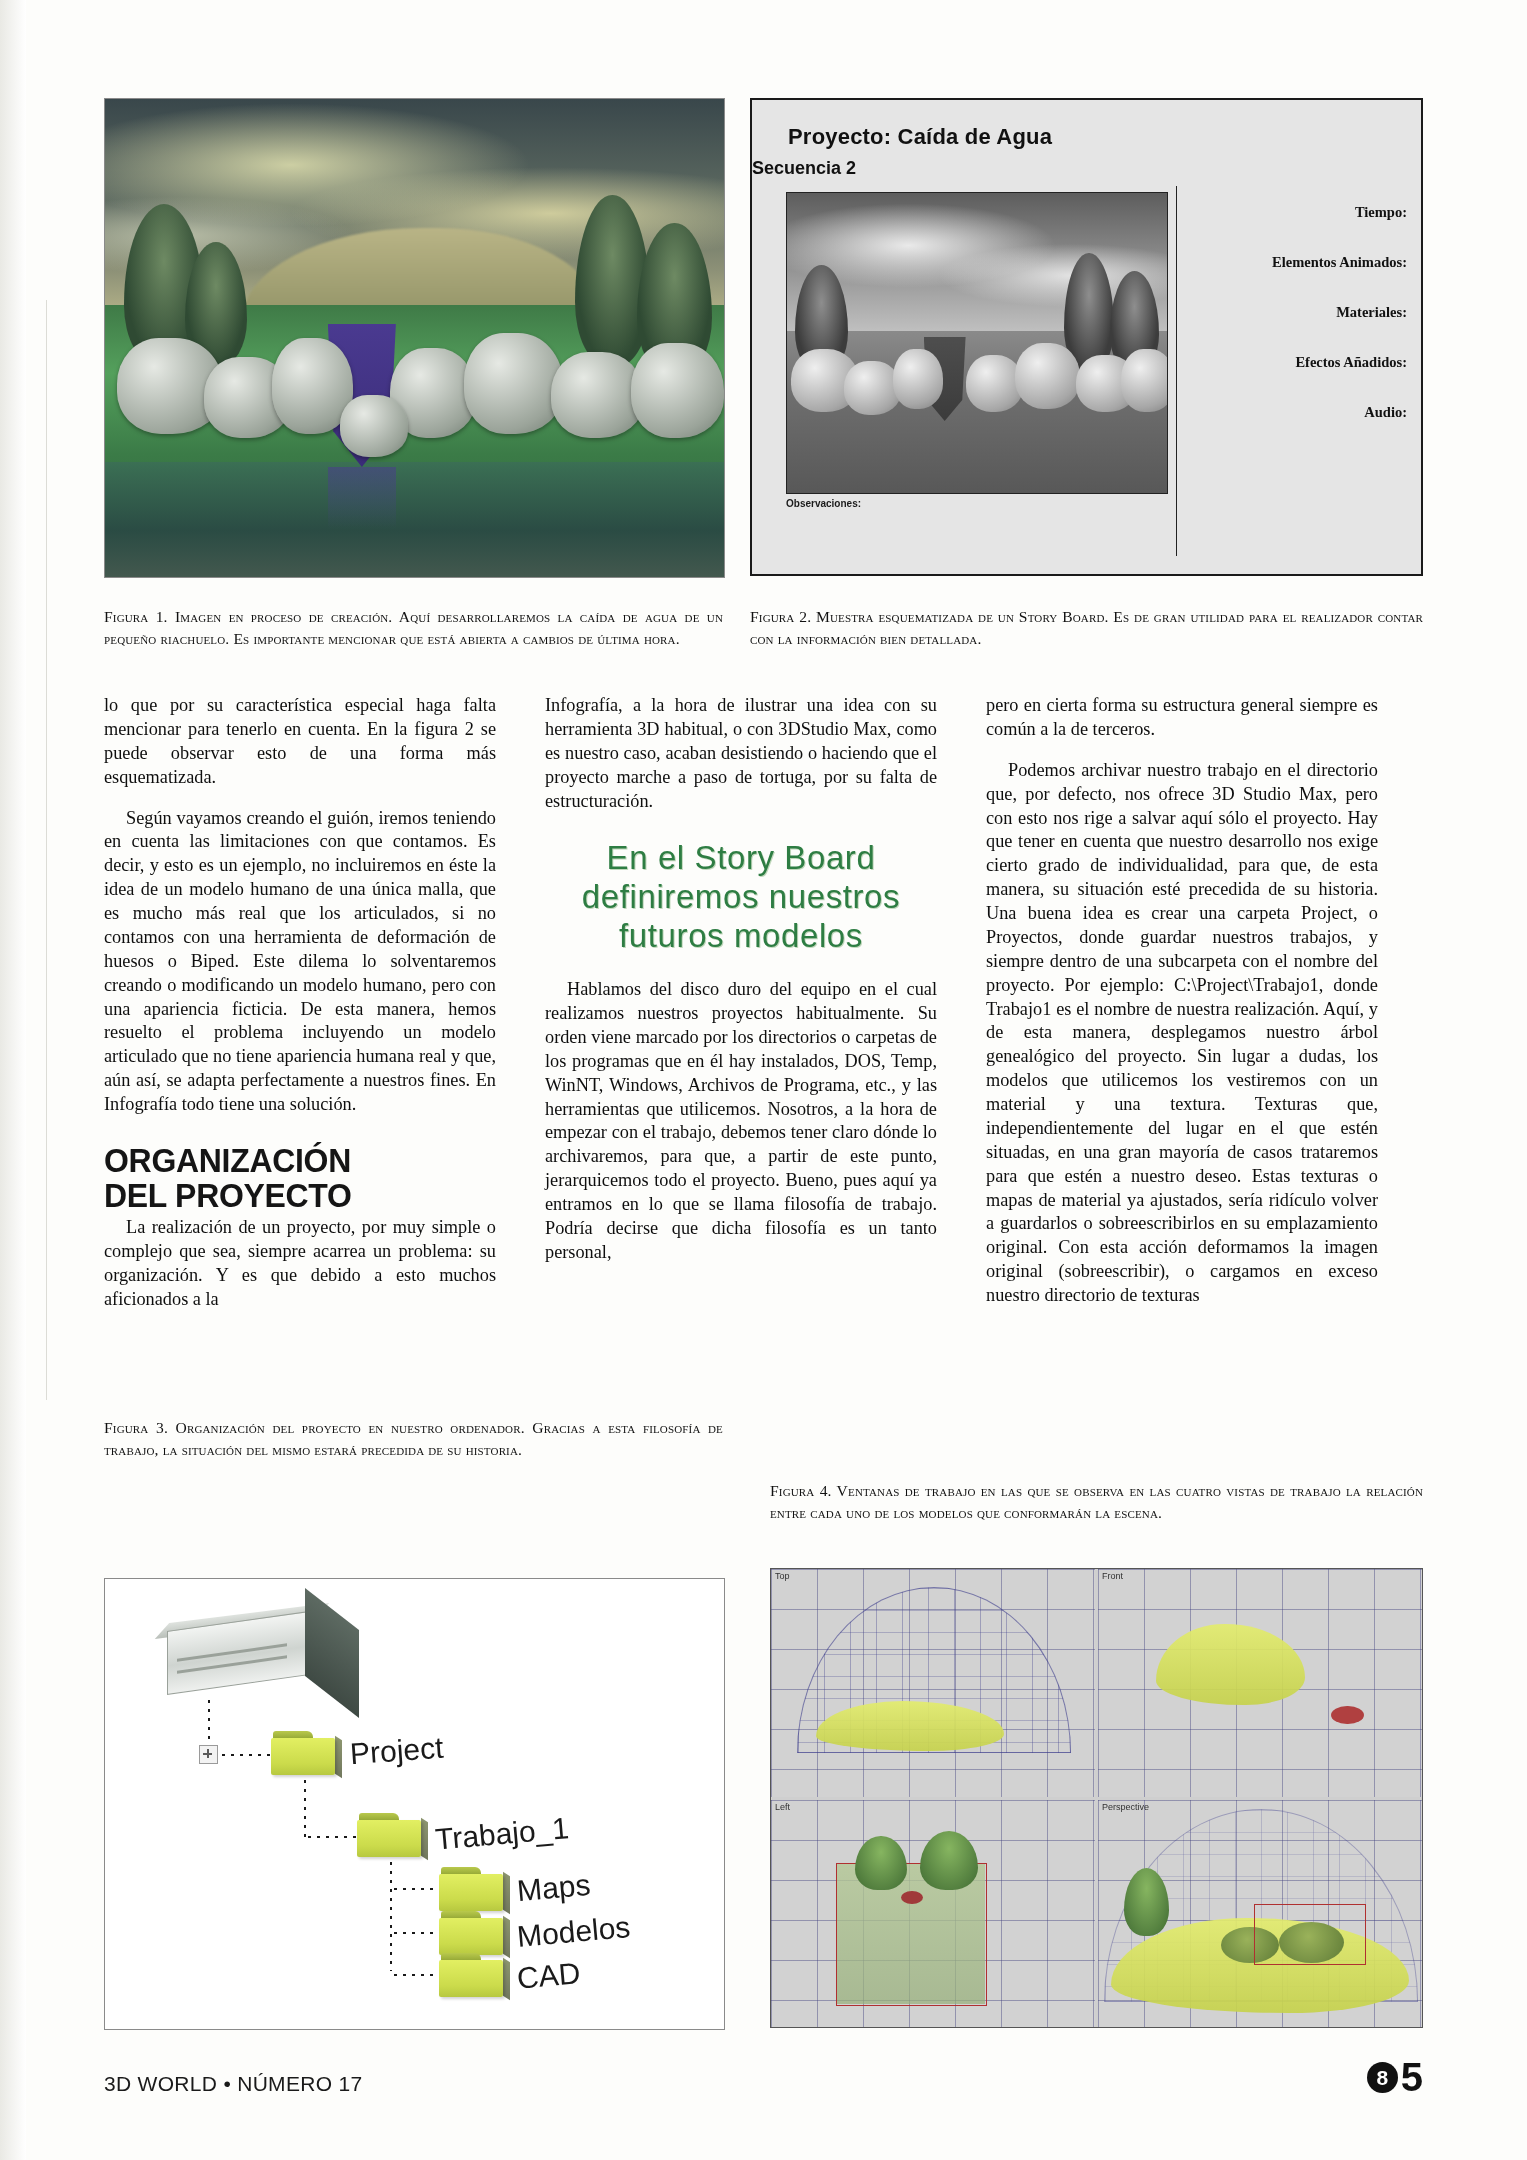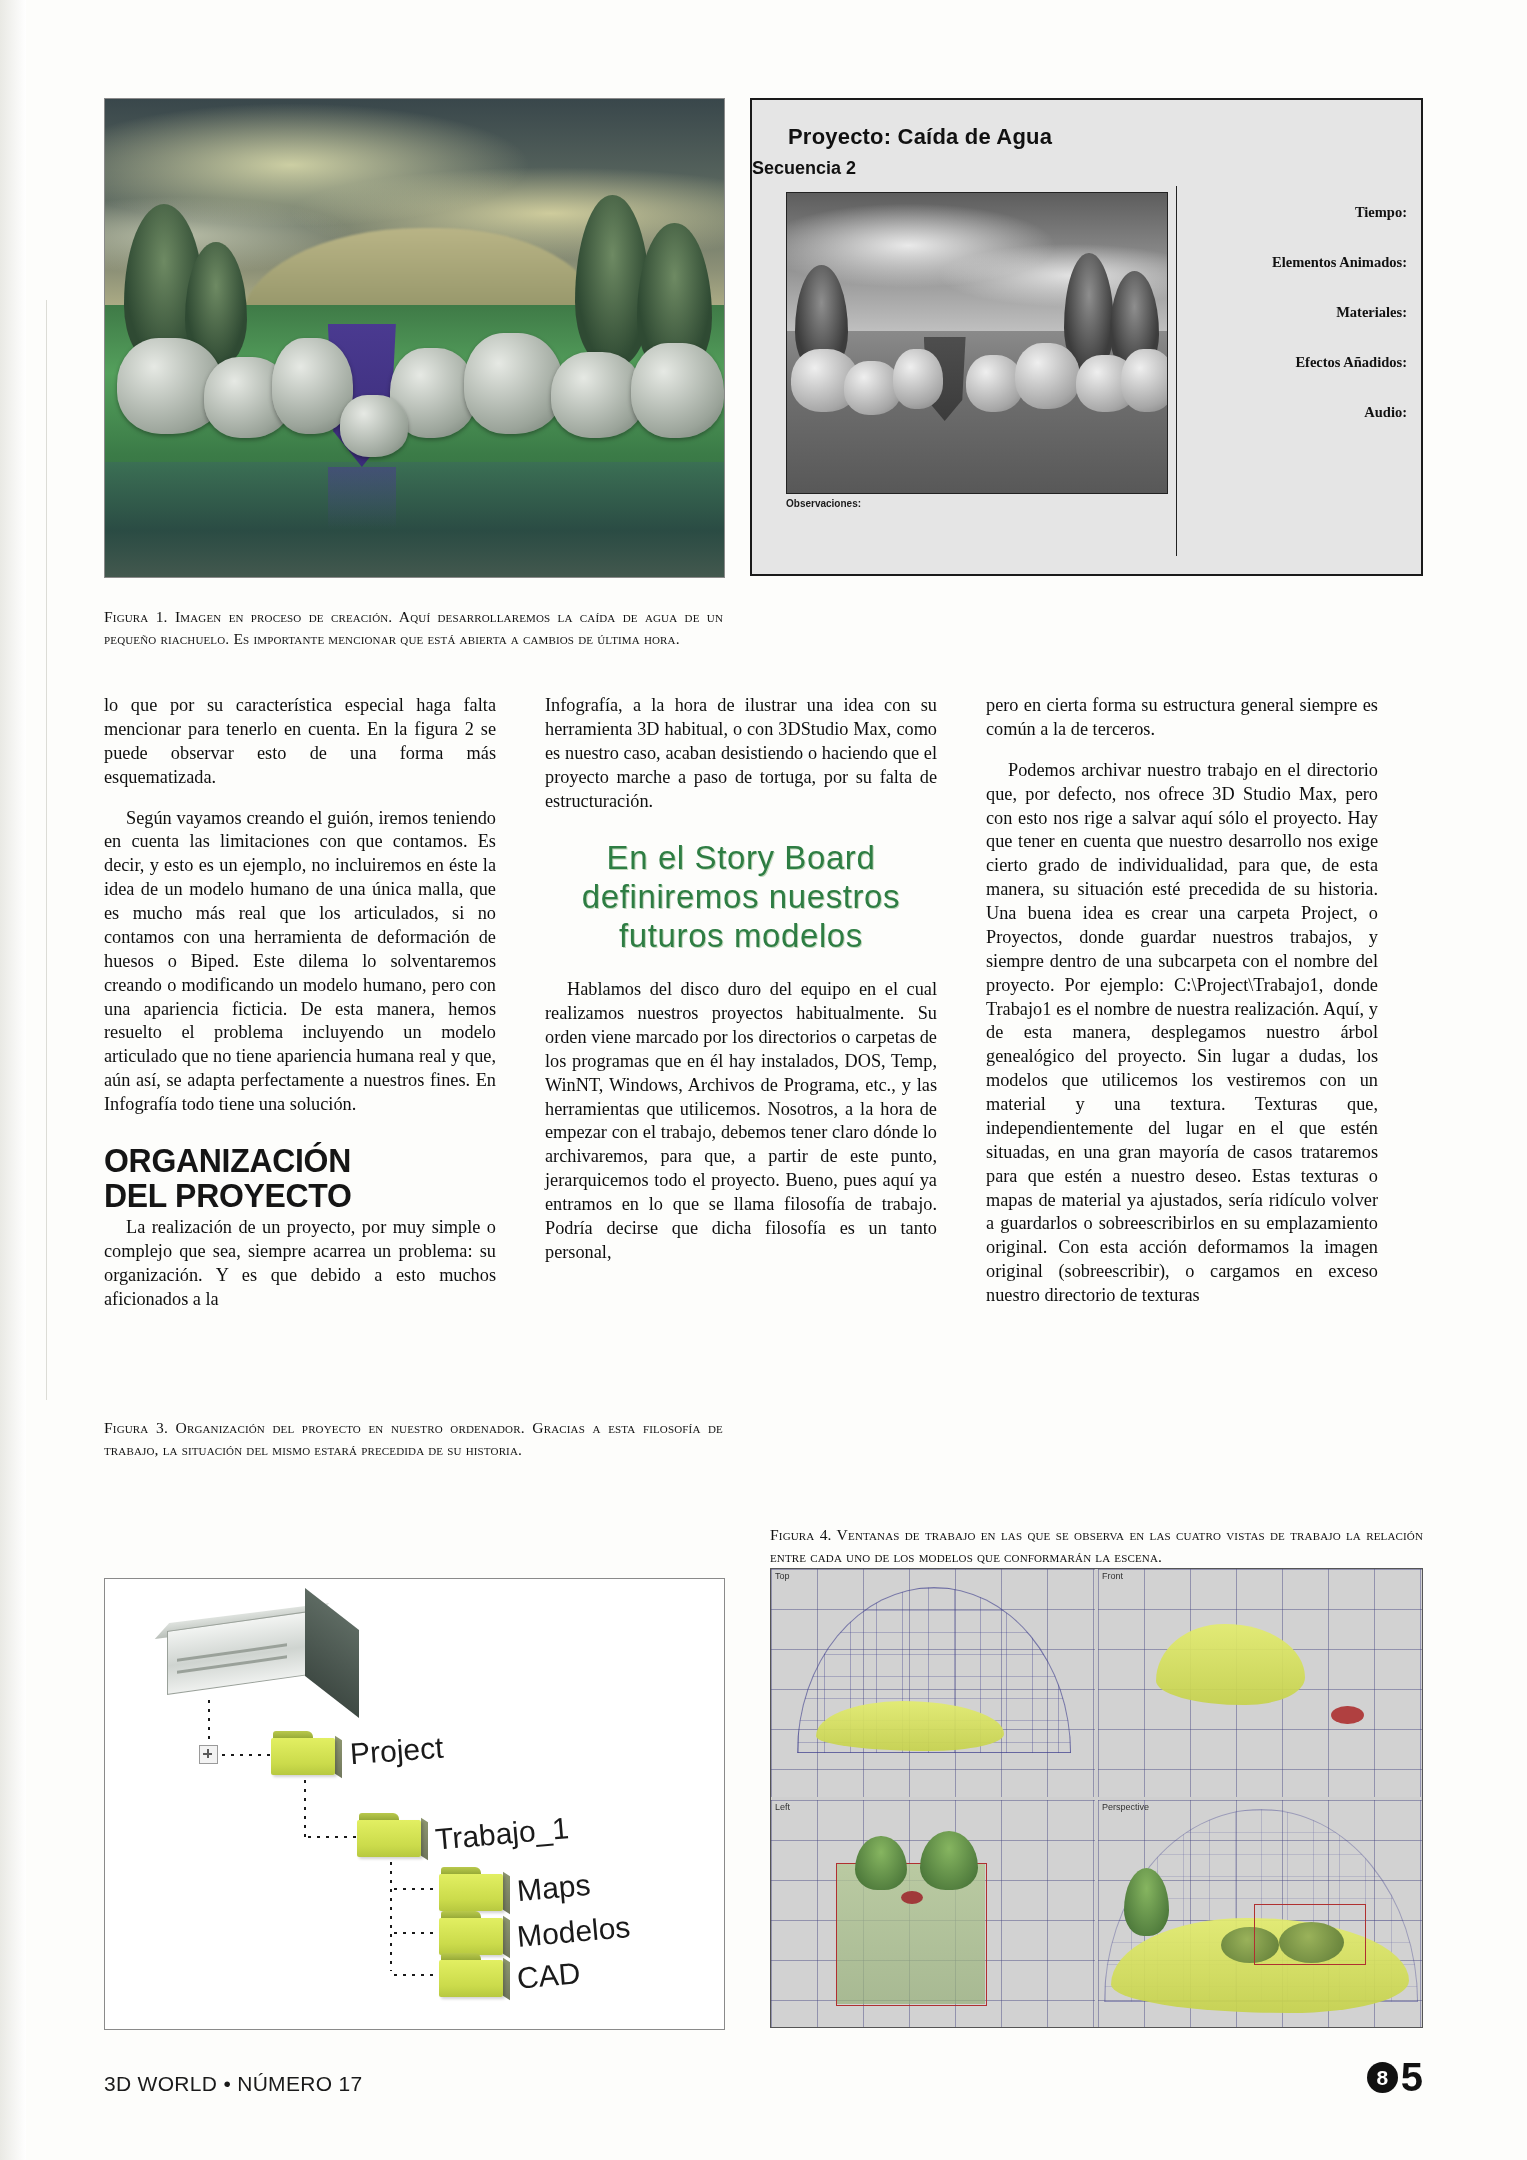--- a/index.html
+++ b/index.html
@@ -156,21 +156,21 @@
     font-size: 15.6px;
     line-height: 1.42;
     text-align: justify;
     color: #111;
     letter-spacing: .15px;
   }
 
   #cap1 { left: 104px; top: 606px; width: 619px; }
   #cap2 { left: 750px; top: 606px; width: 673px; }
   #cap3 { left: 104px; top: 1417px; width: 619px; }
-  #cap4 { left: 770px; top: 1480px; width: 653px; margin-top: 44px; }
+  #cap4 { left: 770px; top: 1480px; width: 653px; }
 
   
   .col {
     position: absolute;
     width: 392px;
     font-family: "Liberation Serif", serif;
     font-size: 18.3px;
     line-height: 1.305;
     text-align: justify;
     color: #0e0e0e;
@@ -445,20 +445,21 @@
 
     <div class="sblabels">
       <div>Tiempo:</div>
       <div>Elementos Animados:</div>
       <div>Materiales:</div>
       <div>Efectos Añadidos:</div>
       <div>Audio:</div>
     </div>
   </div>
 
+  <div class="cap" id="cap2">Figura 2. Muestra esquematizada de un Story Board. Es de gran utilidad para el realizador contar con la información bien detallada.</div>
 
   <div class="col" id="col1">
     <p>lo que por su característica especial haga falta mencionar para tenerlo en cuenta. En la figura 2 se puede observar esto de una forma más esquematizada.</p>
     <p>Según vayamos creando el guión, iremos teniendo en cuenta las limitaciones con que contamos. Es decir, y esto es un ejemplo, no incluiremos en éste la idea de un modelo humano de una única malla, que es mucho más real que los articulados, si no contamos con una herramienta de deformación de huesos o Biped. Este dilema lo solventaremos creando o modificando un modelo humano, pero con una apariencia ficticia. De esta manera, hemos resuelto el problema incluyendo un modelo articulado que no tiene apariencia humana real y que, aún así, se adapta perfectamente a nuestros fines. En Infografía todo tiene una solución.</p>
     <div class="section-head"><span style="white-space:pre-line;">ORGANIZACIÓN
 DEL PROYECTO</span></div>
     <p class="ind">La realización de un proyecto, por muy simple o complejo que sea, siempre acarrea un problema: su organización. Y es que debido a esto muchos aficionados a la</p>
   </div>
 
   <div class="col" id="col2">

